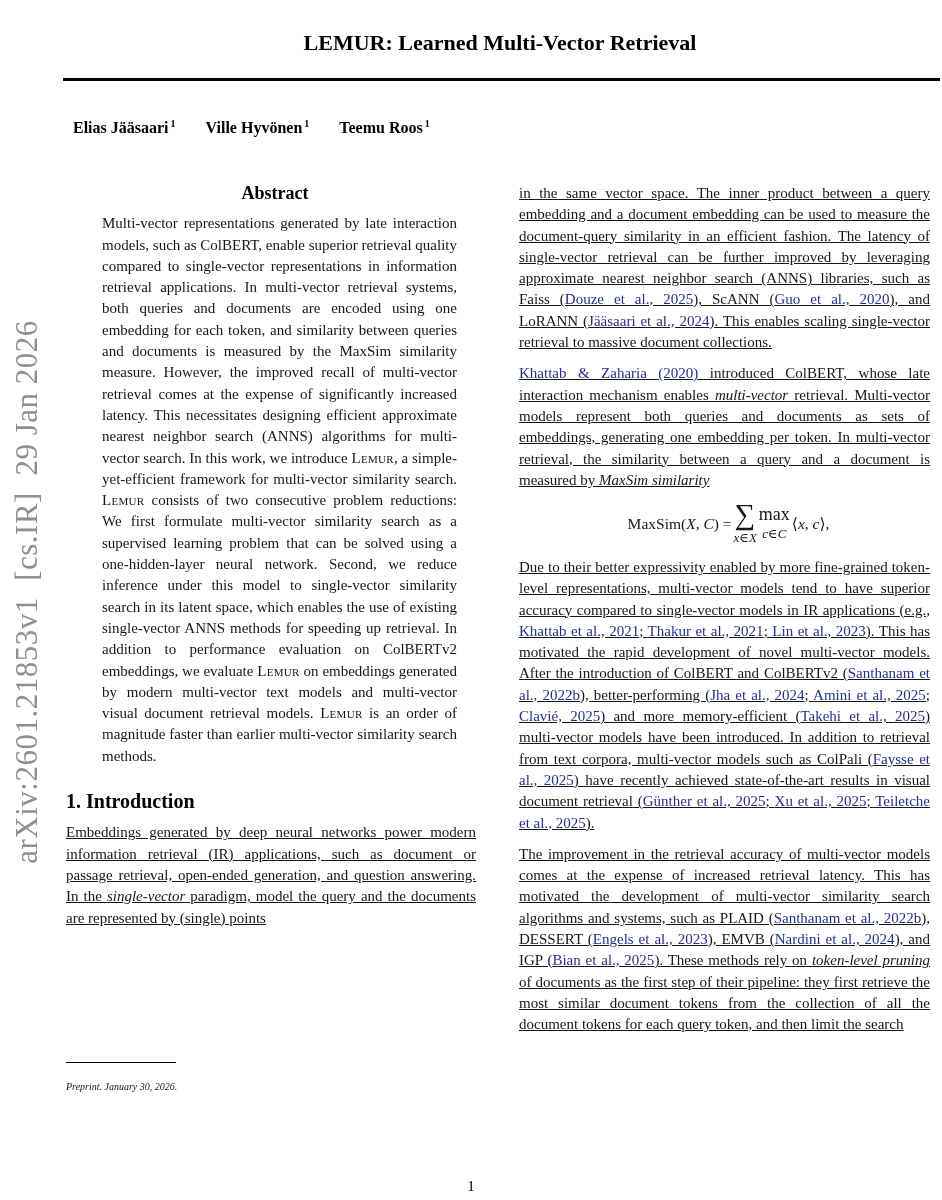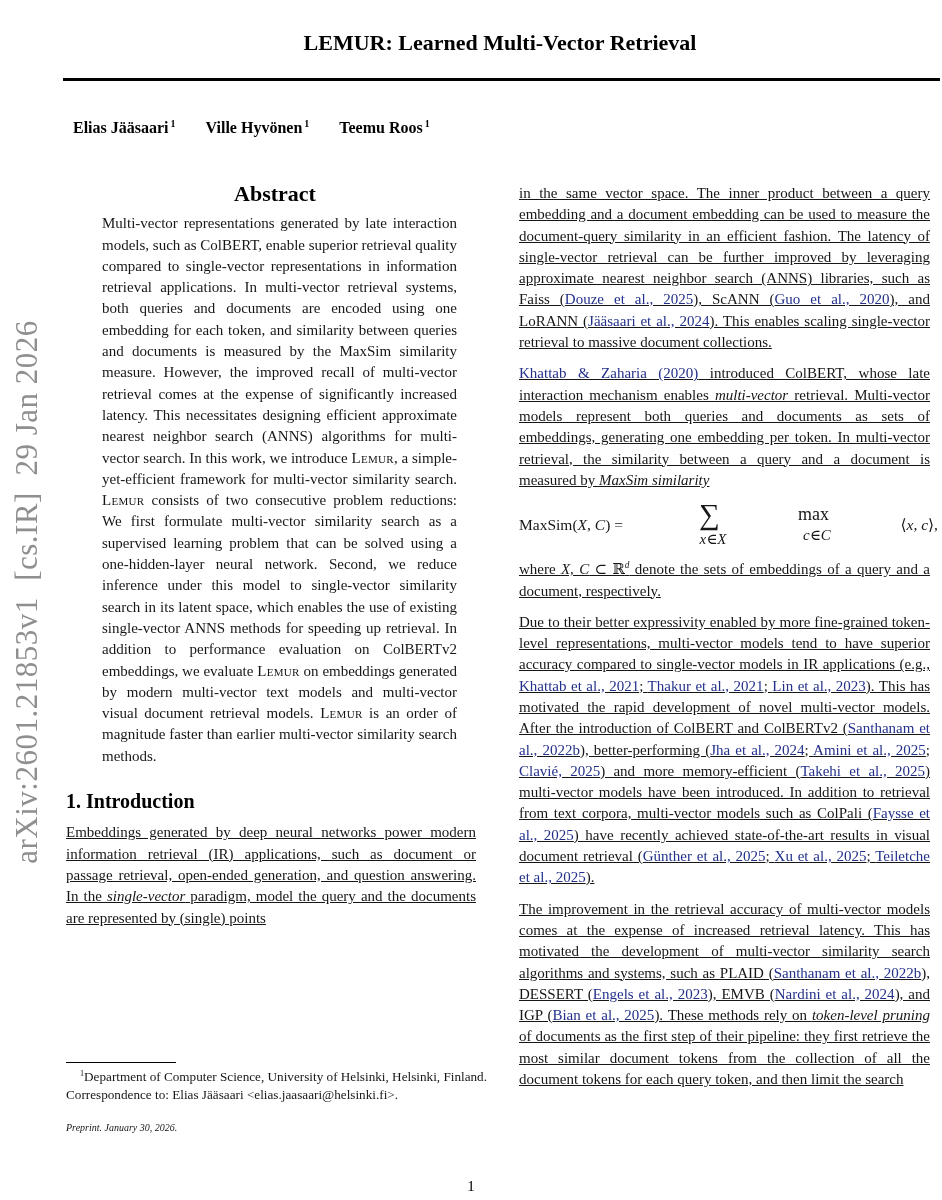--- a/index.html
+++ b/index.html
@@ -46,21 +46,21 @@
   }
   .authors .author { margin: 0 13px; }
   .authors sup { font-size: 10px; margin-left: 2px; }
 
   .col { position: absolute; top: 183px; font-size: 15px; line-height: 21.3px; }
   .col-left  { left: 66px;  width: 418px; }
   .col-right { left: 519px; width: 419px; }
 
   .abstract-heading {
     text-align: center;
-    font-size: 22px;
+    font-size: 18px;
     font-weight: bold;
     color: #000;
     margin: 0 0 9px 0;
   }
   .abstract-body {
     padding: 0 27px 0 36px;
     text-align: justify;
     hyphens: auto;
   }
   .section-heading {
@@ -75,31 +75,31 @@
     margin: 0 8px 10px 0;
     text-decoration: underline;
   }
   .cite { color: #22308a; }
   .i { font-style: italic; }
   .sc { font-variant: small-caps; letter-spacing: 0.3px; }
   .sup { vertical-align: super; font-size: 0.62em; line-height: 0; }
 
   .equation {
     display: flex;
-    justify-content: space-between;
+    justify-content: center;
     align-items: center;
     gap: 2px;
     margin: 10px 0 12px 0;
     font-size: 15.5px;
     line-height: 1.1;
   }
   .bigop { display: inline-flex; flex-direction: column; align-items: center; }
   .sigma { font-size: 29px; line-height: 0.95; }
   .maxop { font-size: 18px; }
-  .oplimit { font-size: 15px; margin-top: 2px; margin-left: 7px; }
+  .oplimit { font-size: 13px; margin-top: 2px; }
 
   .footnote {
     position: absolute;
     left: 66px; top: 1062px;
     width: 421px;
     font-size: 13.2px;
     line-height: 17.8px;
   }
   .footnote-rule {
     width: 110px; height: 0;
@@ -135,39 +135,37 @@
 
   <div class="col col-left">
     <div class="abstract-heading">Abstract</div>
     <div class="abstract-body"><span>Multi-vector representations generated by late interaction models, such as ColBERT, enable superior retrieval quality compared to single-vector representations in information retrieval applications. In multi-vector retrieval systems, both queries and documents are encoded using one embedding for each token, and similarity between queries and documents is measured by the MaxSim similarity measure. However, the improved recall of multi-vector retrieval comes at the expense of significantly increased latency. This necessitates designing efficient approximate nearest neighbor search (ANNS) algorithms for multi-vector search. In this work, we introduce </span><span class="sc">Lemur</span><span>, a simple-yet-efficient framework for multi-vector similarity search. </span><span class="sc">Lemur</span><span> consists of two consecutive problem reductions: We first formulate multi-vector similarity search as a supervised learning problem that can be solved using a one-hidden-layer neural network. Second, we reduce inference under this model to single-vector similarity search in its latent space, which enables the use of existing single-vector ANNS methods for speeding up retrieval. In addition to performance evaluation on ColBERTv2 embeddings, we evaluate </span><span class="sc">Lemur</span><span> on embeddings generated by modern multi-vector text models and multi-vector visual document retrieval models. </span><span class="sc">Lemur</span><span> is an order of magnitude faster than earlier multi-vector similarity search methods.</span></div>
     <div class="section-heading">1. Introduction</div>
     <div class="para"><span>Embeddings generated by deep neural networks power modern information retrieval (IR) applications, such as document or passage retrieval, open-ended generation, and question answering. In the </span><span class="i">single-vector</span><span> paradigm, model the query and the documents are represented by (single) points</span></div>
   </div>
 
   <div class="footnote">
     <div class="footnote-rule"></div>
-    <div class="footnote-body"><span class="sup">1</span><span>Department of Computer Science, University of Helsinki, Helsinki, Finland.  Correspondence to:  Elias Jääsaari &lt;elias.jaasaari@helsinki.fi&gt;.</span></div>
     <div class="preprint-note">Preprint. January 30, 2026.</div>
   </div>
 
   <div class="col col-right">
     <div class="para"><span>in the same vector space. The inner product between a query embedding and a document embedding can be used to measure the document-query similarity in an efficient fashion. The latency of single-vector retrieval can be further improved by leveraging approximate nearest neighbor search (ANNS) libraries, such as Faiss (</span><span class="cite">Douze et al., 2025</span><span>), ScANN (</span><span class="cite">Guo et al., 2020</span><span>), and LoRANN (</span><span class="cite">Jääsaari et al., 2024</span><span>). This enables scaling single-vector retrieval to massive document collections.</span></div>
     <div class="para"><span class="cite">Khattab &amp; Zaharia (2020)</span><span> introduced ColBERT, whose late interaction mechanism enables </span><span class="i">multi-vector</span><span> retrieval. Multi-vector models represent both queries and documents as sets of embeddings, generating one embedding per token. In multi-vector retrieval, the similarity between a query and a document is measured by </span><span class="i">MaxSim similarity</span></div>
     <div class="equation">
       <span><span>MaxSim(</span><span class="i">X</span><span>, </span><span class="i">C</span><span>) = </span></span>
       <span class="bigop">
         <span class="sigma">∑</span>
         <span class="oplimit"><span class="i">x∈X</span></span>
       </span>
       <span class="bigop">
         <span class="maxop">max</span>
         <span class="oplimit"><span class="i">c∈C</span></span>
       </span>
       <span><span> ⟨</span><span class="i">x</span><span>, </span><span class="i">c</span><span>⟩,</span></span>
     </div>
-    <div class="para"><span>where </span><span class="i">X, C</span><span> ⊂ ℝ</span><span class="sup i">d</span><span> denote the sets of embeddings of a query and a document, respectively.</span></div>
     <div class="para"><span>Due to their better expressivity enabled by more fine-grained token-level representations, multi-vector models tend to have superior accuracy compared to single-vector models in IR applications (e.g., </span><span class="cite">Khattab et al., 2021</span><span>; </span><span class="cite">Thakur et al., 2021</span><span>; </span><span class="cite">Lin et al., 2023</span><span>). This has motivated the rapid development of novel multi-vector models. After the introduction of ColBERT and ColBERTv2 (</span><span class="cite">Santhanam et al., 2022b</span><span>), better-performing (</span><span class="cite">Jha et al., 2024</span><span>; </span><span class="cite">Amini et al., 2025</span><span>; </span><span class="cite">Clavié, 2025</span><span>) and more memory-efficient (</span><span class="cite">Takehi et al., 2025</span><span>) multi-vector models have been introduced. In addition to retrieval from text corpora, multi-vector models such as ColPali (</span><span class="cite">Faysse et al., 2025</span><span>) have recently achieved state-of-the-art results in visual document retrieval (</span><span class="cite">Günther et al., 2025</span><span>; </span><span class="cite">Xu et al., 2025</span><span>; </span><span class="cite">Teiletche et al., 2025</span><span>).</span></div>
     <div class="para"><span>The improvement in the retrieval accuracy of multi-vector models comes at the expense of increased retrieval latency. This has motivated the development of multi-vector similarity search algorithms and systems, such as PLAID (</span><span class="cite">Santhanam et al., 2022b</span><span>), DESSERT (</span><span class="cite">Engels et al., 2023</span><span>), EMVB (</span><span class="cite">Nardini et al., 2024</span><span>), and IGP (</span><span class="cite">Bian et al., 2025</span><span>). These methods rely on </span><span class="i">token-level pruning</span><span> of documents as the first step of their pipeline: they first retrieve the most similar document tokens from the collection of all the document tokens for each query token, and then limit the search</span></div>
   </div>
 
   <div class="page-number">1</div>
 
 </div>
 
 </body></html>

